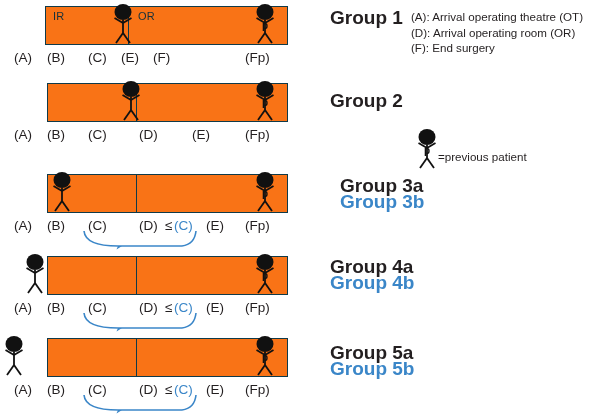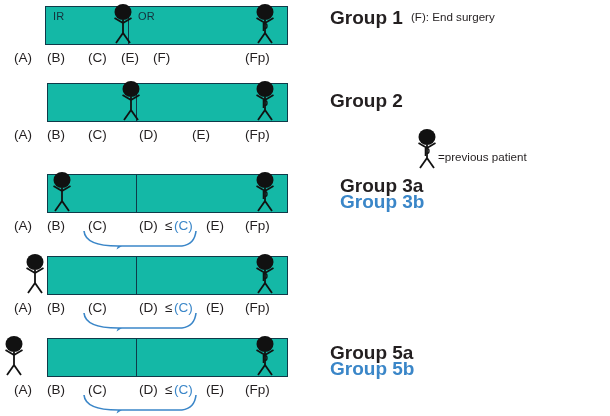--- a/index.html
+++ b/index.html
@@ -26,21 +26,21 @@
   
   .row {
     position: absolute;
     left: 0;
     width: 400px;
   }
 
   
   .bar {
     position: absolute;
-    background: #14b8a6;
+    background: #f97316;
     border: 1.4px solid #0f3a49;
     box-sizing: border-box;
   }
   .bar-divider {
     position: absolute;
     top: 0;
     bottom: 0;
     width: 1.4px;
     background: #0f3a49;
   }
@@ -313,20 +313,24 @@
 
     <div class="arrow" style="left:78px; top:63px;">
       <svg width="150" height="22" viewBox="0 0 150 22">
         <path d="M6,0 C7,11 20,15 40,15" fill="none" stroke="#3a86c8" stroke-width="1.6"></path>
         <path d="M104,15 C112,14 117,9 118,0" fill="none" stroke="#3a86c8" stroke-width="1.6"></path>
         <path d="M40,15 L44,15 L38.5,18.6 Z" fill="#3a86c8"></path>
         <line x1="40" y1="15" x2="104" y2="15" stroke="#3a86c8" stroke-width="1.6"></line>
       </svg>
     </div>
   </div>
+  <div class="group-label" style="left:305px; top:259px;">
+    <span class="a">Group 4a</span>
+    <span class="b">Group 4b</span>
+  </div>
 
   <div class="row" style="top:332px;">
     <div class="bar" style="left:47px; top:6px; width:241px; height:39px;">
       <div class="bar-divider" style="left:88px;"></div>
     </div>
 
     <div class="figure" style="left:1px; top:3px;">
       <svg width="26" height="42" viewBox="0 0 26 42">
         <ellipse cx="13" cy="9" rx="8.5" ry="8" fill="#111111"></ellipse>
         <line x1="13" y1="17" x2="13" y2="30" stroke="#111111" stroke-width="1.8"></line>
@@ -368,20 +372,22 @@
         <line x1="40" y1="15" x2="104" y2="15" stroke="#3a86c8" stroke-width="1.6"></line>
       </svg>
     </div>
   </div>
   <div class="group-label" style="left:305px; top:345px;">
     <span class="a">Group 5a</span>
     <span class="b">Group 5b</span>
   </div>
 
   <div class="legend">
+    <div class="legend-line">(A): Arrival operating theatre (OT)</div>
+    <div class="legend-line">(D): Arrival operating room (OR)</div>
     <div class="legend-line">(F): End surgery</div>
   </div>
 
   <div class="legend-key">
     <div class="figure" style="left:0px; top:0px;">
       <svg width="26" height="42" viewBox="0 0 26 42">
         <ellipse cx="13" cy="9" rx="8.5" ry="8" fill="#111111"></ellipse>
         <line x1="13" y1="17" x2="13" y2="30" stroke="#111111" stroke-width="1.8"></line>
         <line x1="13" y1="20" x2="4.5" y2="15" stroke="#111111" stroke-width="1.8"></line>
         <line x1="13" y1="20" x2="21.5" y2="15" stroke="#111111" stroke-width="1.8"></line>

